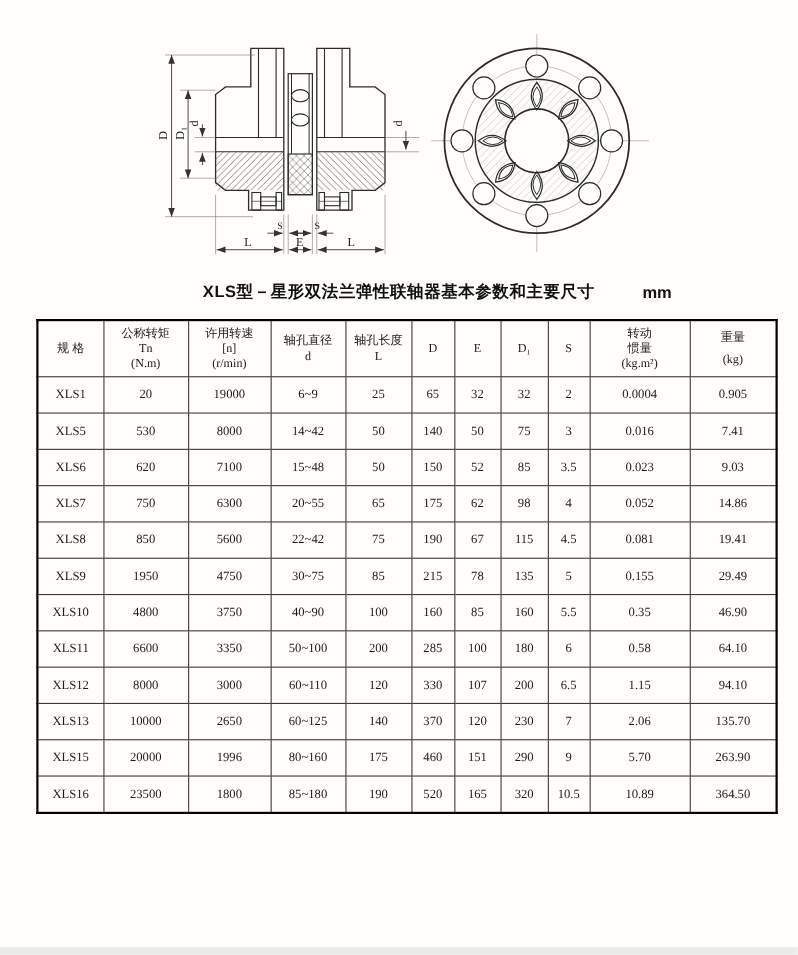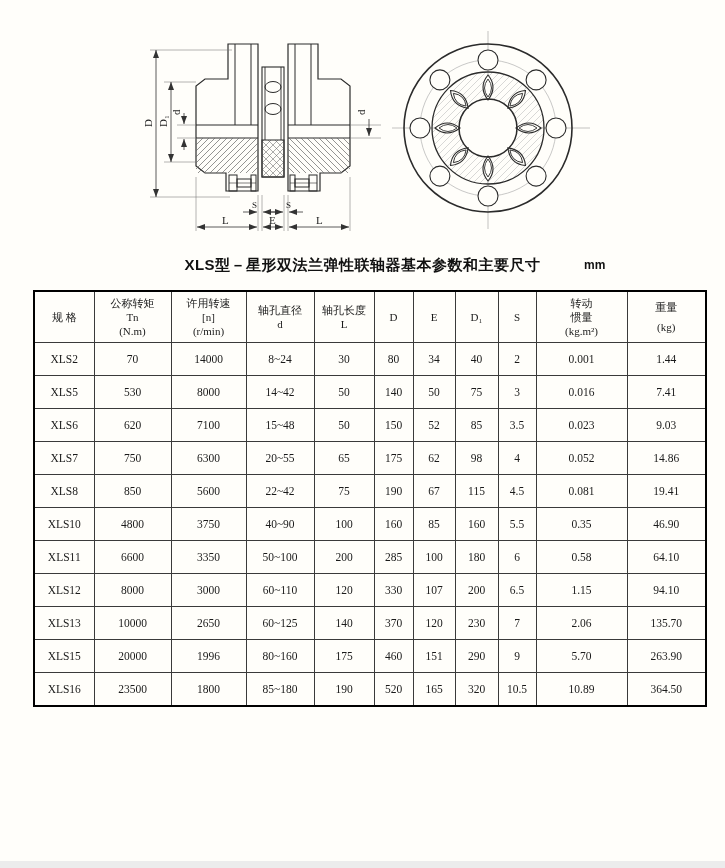--- a/index.html
+++ b/index.html
@@ -10,21 +10,21 @@
     color:#1a1a1a;
   }
   #drawing{position:absolute;left:0;top:4px;width:725px;height:252px;}
   #title-bar{position:absolute;left:0;top:256px;width:725px;height:22px;text-align:center;}
   #page-title{
     font-family:"Liberation Sans", sans-serif;
     font-weight:bold;font-size:15px;letter-spacing:.5px;color:#111;
   }
   #unit-label{
     position:absolute;left:584px;top:2px;
-    font-family:"Liberation Sans", sans-serif;font-size:12px;font-weight:bold;color:#111;
+    font-family:"Liberation Sans", sans-serif;font-size:15px;font-weight:bold;color:#111;
   }
   #spec-table{
     position:absolute;left:33px;top:290px;
     border-collapse:collapse;table-layout:fixed;
     border:2px solid #000;background:transparent;
   }
   #spec-table th,#spec-table td{
     border:1px solid #3a3a3a;text-align:center;vertical-align:middle;
     font-size:11.5px;padding:0 2px;overflow:hidden;
   }
@@ -265,31 +265,31 @@
         </th>
         <th>
           <div>重量</div>
           <div style="height: 5px;"></div>
           <div>(kg)</div>
         </th>
       </tr>
   </thead>
   <tbody>
       <tr>
-        <td>XLS2</td>
-        <td>70</td>
-        <td>14000</td>
-        <td>8~24</td>
-        <td>30</td>
-        <td>80</td>
-        <td>34</td>
-        <td>40</td>
+        <td>XLS1</td>
+        <td>20</td>
+        <td>19000</td>
+        <td>6~9</td>
+        <td>25</td>
+        <td>65</td>
+        <td>32</td>
+        <td>32</td>
         <td>2</td>
-        <td>0.001</td>
-        <td>1.44</td>
+        <td>0.0004</td>
+        <td>0.905</td>
       </tr>
       <tr>
         <td>XLS5</td>
         <td>530</td>
         <td>8000</td>
         <td>14~42</td>
         <td>50</td>
         <td>140</td>
         <td>50</td>
         <td>75</td>
@@ -330,20 +330,33 @@
         <td>22~42</td>
         <td>75</td>
         <td>190</td>
         <td>67</td>
         <td>115</td>
         <td>4.5</td>
         <td>0.081</td>
         <td>19.41</td>
       </tr>
       <tr>
+        <td>XLS9</td>
+        <td>1950</td>
+        <td>4750</td>
+        <td>30~75</td>
+        <td>85</td>
+        <td>215</td>
+        <td>78</td>
+        <td>135</td>
+        <td>5</td>
+        <td>0.155</td>
+        <td>29.49</td>
+      </tr>
+      <tr>
         <td>XLS10</td>
         <td>4800</td>
         <td>3750</td>
         <td>40~90</td>
         <td>100</td>
         <td>160</td>
         <td>85</td>
         <td>160</td>
         <td>5.5</td>
         <td>0.35</td>

